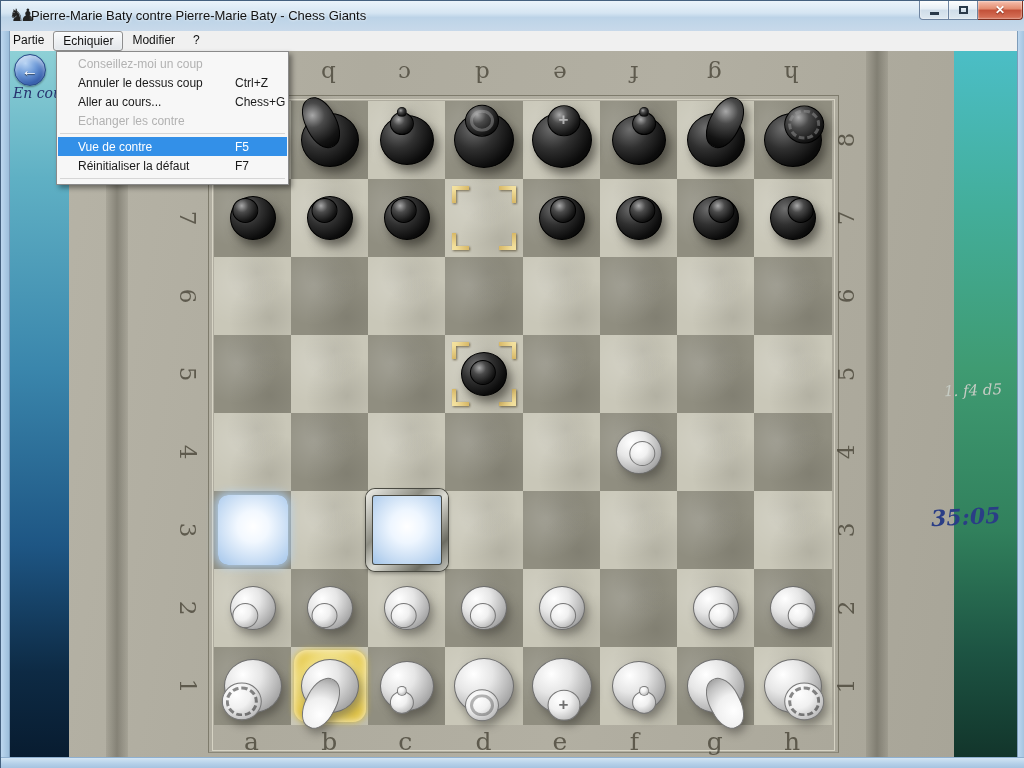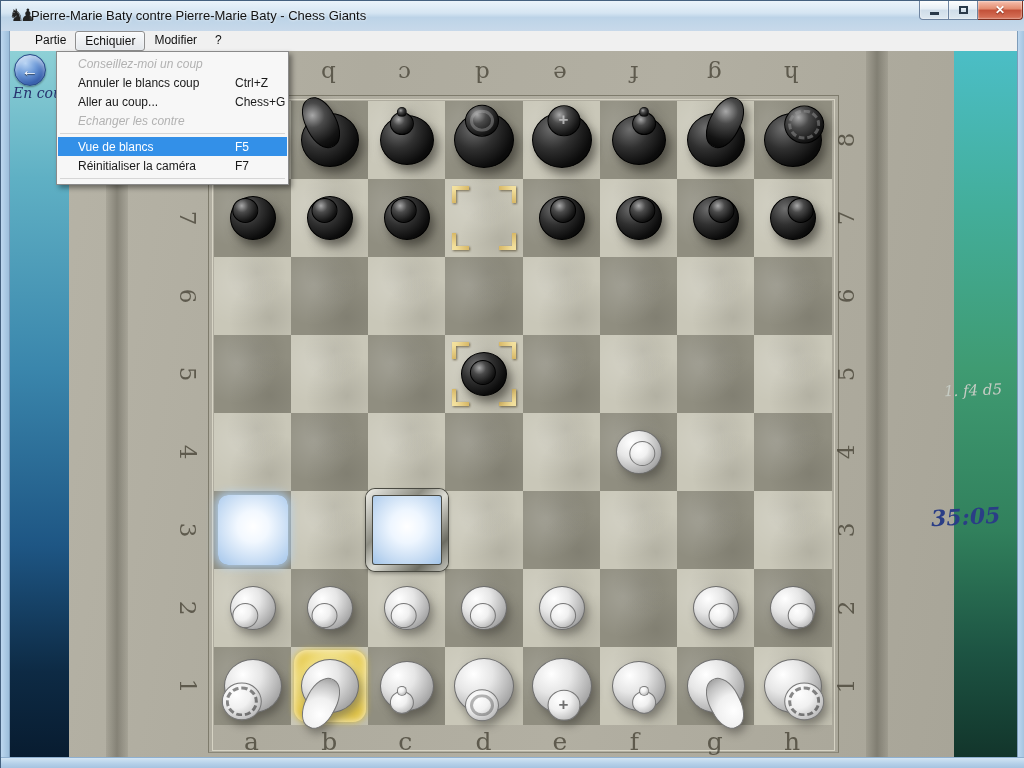--- a/index.html
+++ b/index.html
@@ -20,33 +20,33 @@
     box-shadow:inset 0 0 2px #fff;cursor:default;}
   .wbtn.min{width:30px;border-radius:0 0 0 4px;}
   .wbtn.max{width:29px;border-left:none;}
   .wbtn.close{width:45px;border-left:none;border-radius:0 0 4px 0;border-color:#7e3020;
     background:linear-gradient(#f6c0ae 0%,#e28a6e 45%,#c25038 50%,#d8755c 100%);}
   .glyph-min{width:9px;height:3px;background:#2a3a4a;margin-top:6px;}
   .glyph-max{width:9px;height:8px;border:2px solid #2a3a4a;box-sizing:border-box;}
   .glyph-close{color:#fff;font-size:12px;font-weight:bold;text-shadow:0 1px 1px #802818;}
   
   .menubar{position:absolute;left:1px;top:30px;width:1022px;height:20px;
-    background:#f0f0f0;display:flex;align-items:flex-end;padding-left:24px;box-sizing:border-box;}
+    background:#f0f0f0;display:flex;align-items:flex-end;padding-left:2px;box-sizing:border-box;}
   .mb-item{padding:2px 9px 0 9px;font-size:12px;color:#111;height:100%;box-sizing:border-box;}
   .mb-item.open{border:1px solid #8e8e8e;border-radius:3px;margin-top:0px;
     background:linear-gradient(#fafbfc,#e2e6ea);box-shadow:inset 0 0 2px #fff;}
   
   .menupop{position:absolute;left:55px;top:50px;width:233px;background:#f7f7f7;
     border:1px solid #8a8a8a;box-shadow:3px 3px 5px rgba(0,0,0,.4);
     padding:2px 1px;box-sizing:border-box;z-index:100;}
   .mi{height:19px;display:flex;align-items:center;font-size:12px;color:#1a1a1a;
     padding:0 6px 0 20px;}
   .mi .mi-label{flex:1;white-space:nowrap;}
   .mi .mi-short{width:46px;text-align:left;}
-  .mi.disabled{color:#b2b2b2;font-style:italic;}
+  .mi.disabled{color:#b2b2b2;}
   .mi.highlighted{background:#3390e8;color:#fff;}
   .sep{height:1px;background:#d6d6d6;margin:3px 2px;}
   
   .client{position:absolute;left:8px;top:50px;width:1008px;height:706px;overflow:hidden;}
   .strip-left{position:absolute;left:0;top:0;width:60px;height:706px;
     background:linear-gradient(#8ed0d6 0%,#5fb0c4 18%,#3a86ac 45%,#1e5684 70%,#0d2a44 88%,#081c30 100%);}
   .strip-right{position:absolute;left:945px;top:0;width:63px;height:706px;
     background:linear-gradient(#4bbec6 0%,#43ae9b 22%,#3f9b72 45%,#31805c 68%,#1d5443 85%,#12352b 100%);}
   .back-btn{position:absolute;left:5px;top:3px;width:30px;height:30px;border-radius:50%;
     background:radial-gradient(circle at 35% 28%,#b8d4f4 0%,#6d9ad8 38%,#3a63b0 70%,#2a4a90 100%);
@@ -433,38 +433,38 @@
     <div class="moves">1. f4  d5</div>
     <div class="clock">35:05</div>
   </div>
 
   <div class="menupop" id="menupop">
       <div class="mi disabled">
         <span class="mi-label">Conseillez-moi un coup</span>
         <span class="mi-short"></span>
       </div>
       <div class="mi ">
-        <span class="mi-label">Annuler le blancs coup</span>
+        <span class="mi-label">Annuler le dessus coup</span>
         <span class="mi-short">Ctrl+Z</span>
       </div>
       <div class="mi ">
-        <span class="mi-label">Aller au coup...</span>
+        <span class="mi-label">Aller au cours...</span>
         <span class="mi-short">Chess+G</span>
       </div>
       <div class="mi disabled">
         <span class="mi-label">Echanger les contre</span>
         <span class="mi-short"></span>
       </div>
       <div class="sep"></div>
       <div class="mi highlighted">
-        <span class="mi-label">Vue de blancs</span>
+        <span class="mi-label">Vue de contre</span>
         <span class="mi-short">F5</span>
       </div>
       <div class="mi ">
-        <span class="mi-label">Réinitialiser la caméra</span>
+        <span class="mi-label">Réinitialiser la défaut</span>
         <span class="mi-short">F7</span>
       </div>
       <div class="sep"></div>
     </div>
 
   <div class="wborder wb-left"></div>
   <div class="wborder wb-right"></div>
   <div class="wborder wb-bottom"></div>
 </div>
 

